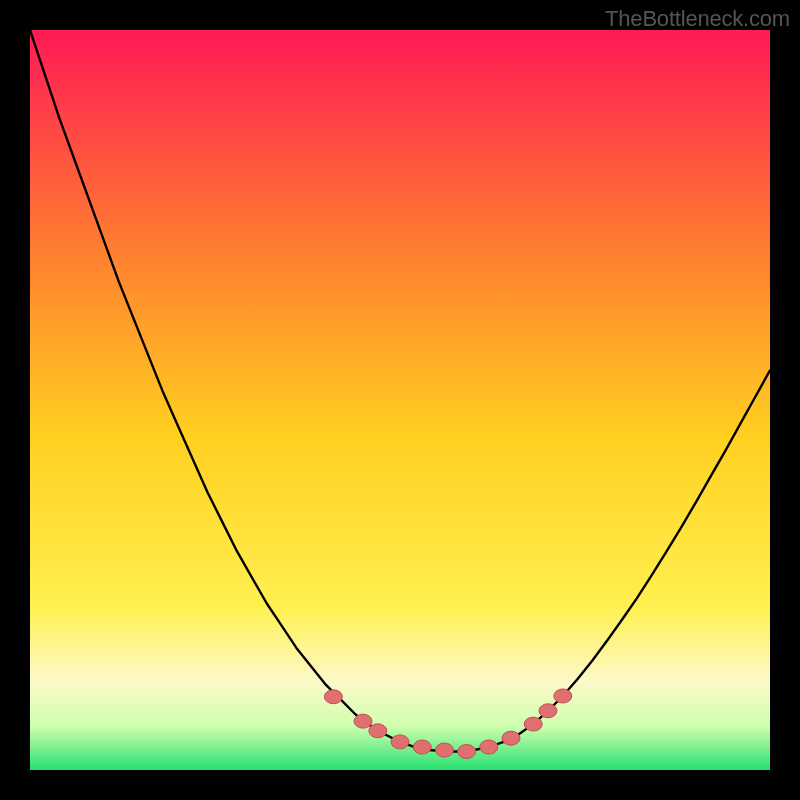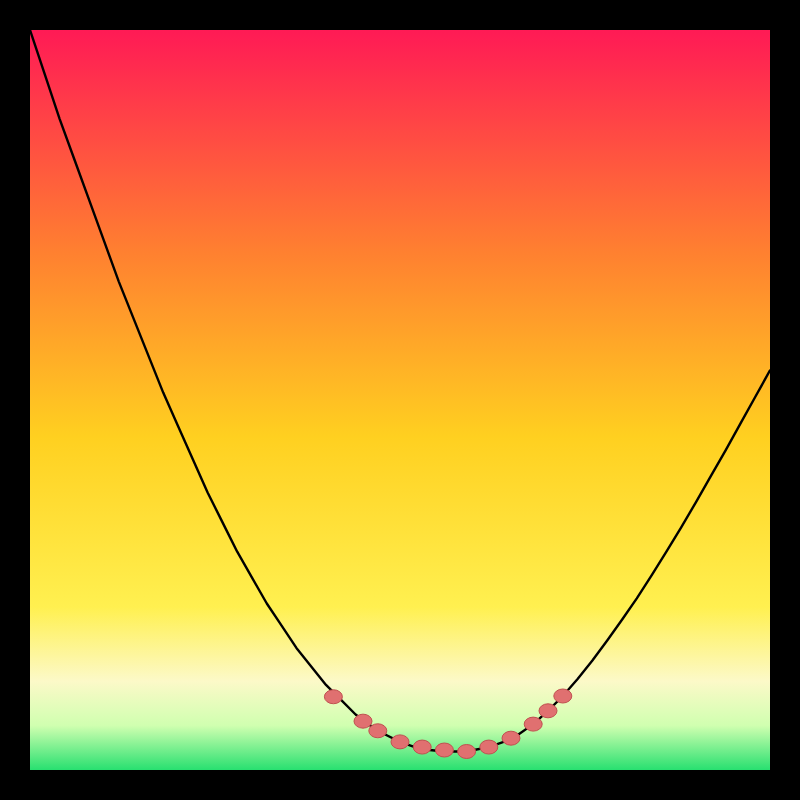--- a/index.html
+++ b/index.html
@@ -39,20 +39,21 @@
   user-select: none;
   font-weight: 500;
   letter-spacing: -0.2px;
 }
 </style>
 </head>
 <body>
 
 <div class="chart-outer">
 
+  <div class="watermark">TheBottleneck.com</div>
 
   <div class="plot-area">
 
     <svg class="plot-svg" viewBox="0 0 740 740" preserveAspectRatio="none">
       <defs>
         <linearGradient id="bg-grad" x1="0" y1="0" x2="0" y2="1">
           <stop id="g0" offset="0%" stop-color="#ff1a55"></stop>
           <stop id="g1" offset="30%" stop-color="#ff8030"></stop>
           <stop id="g2" offset="55%" stop-color="#ffd020"></stop>
           <stop id="g3" offset="78%" stop-color="#fff050"></stop>

